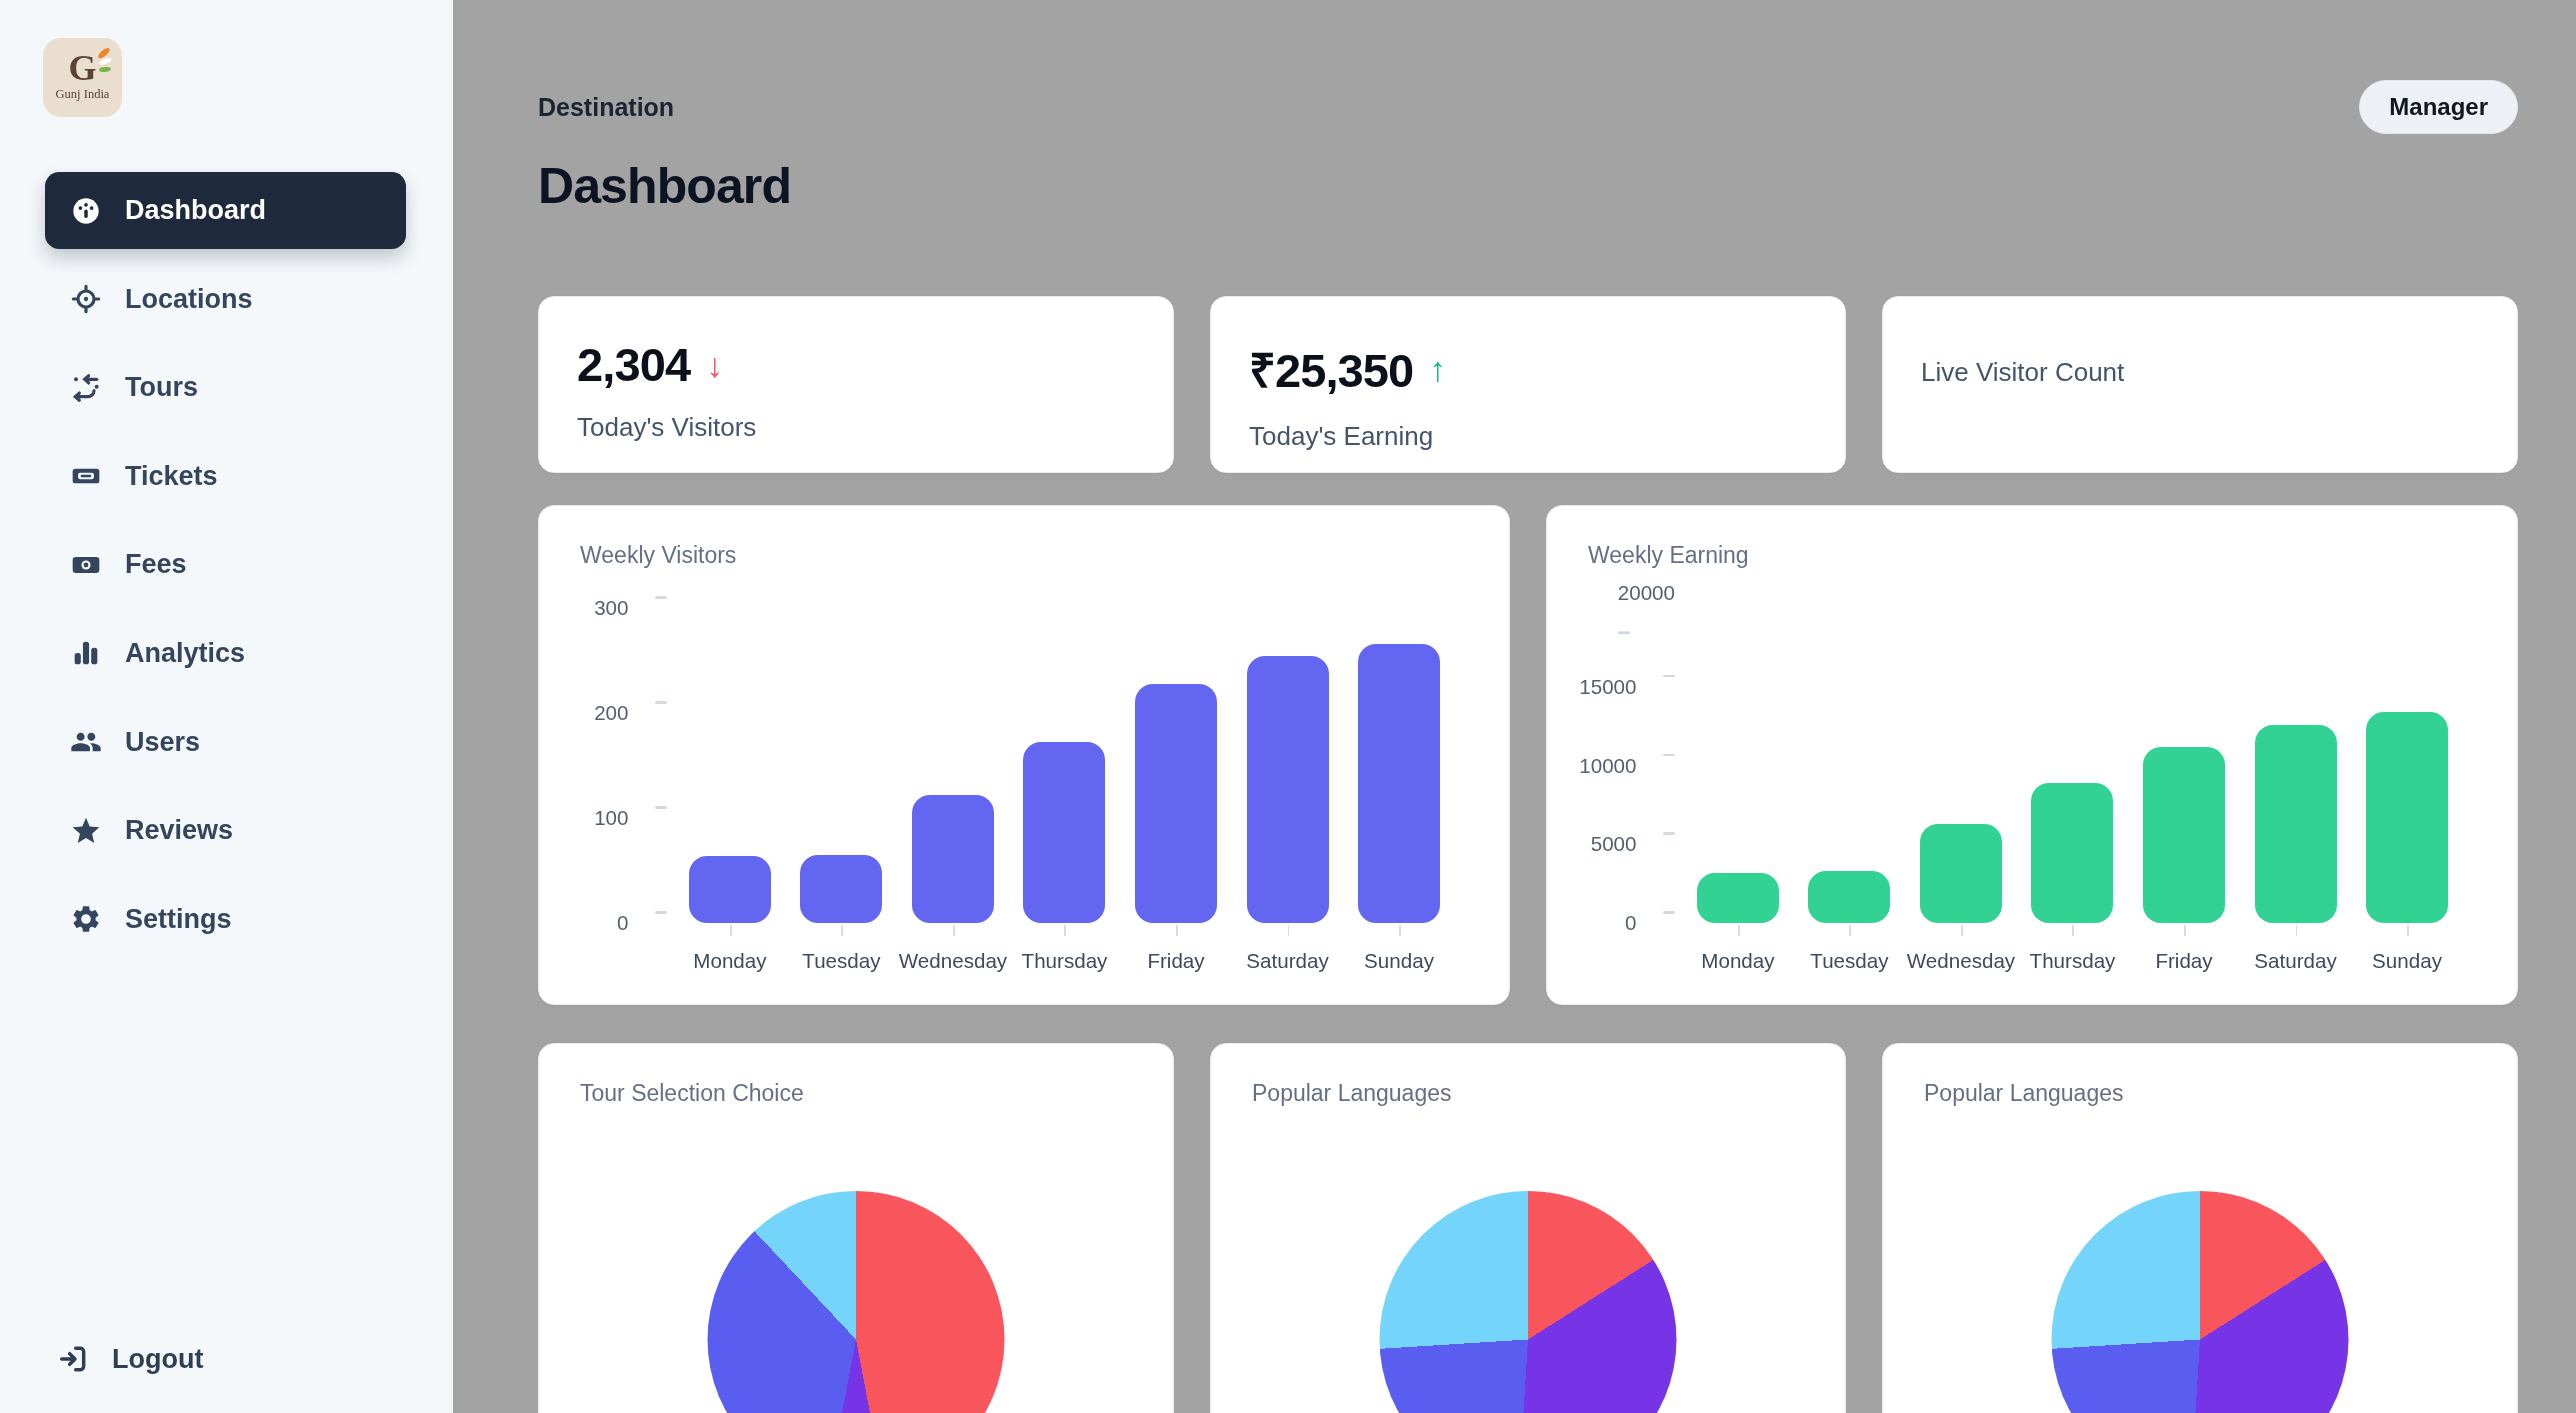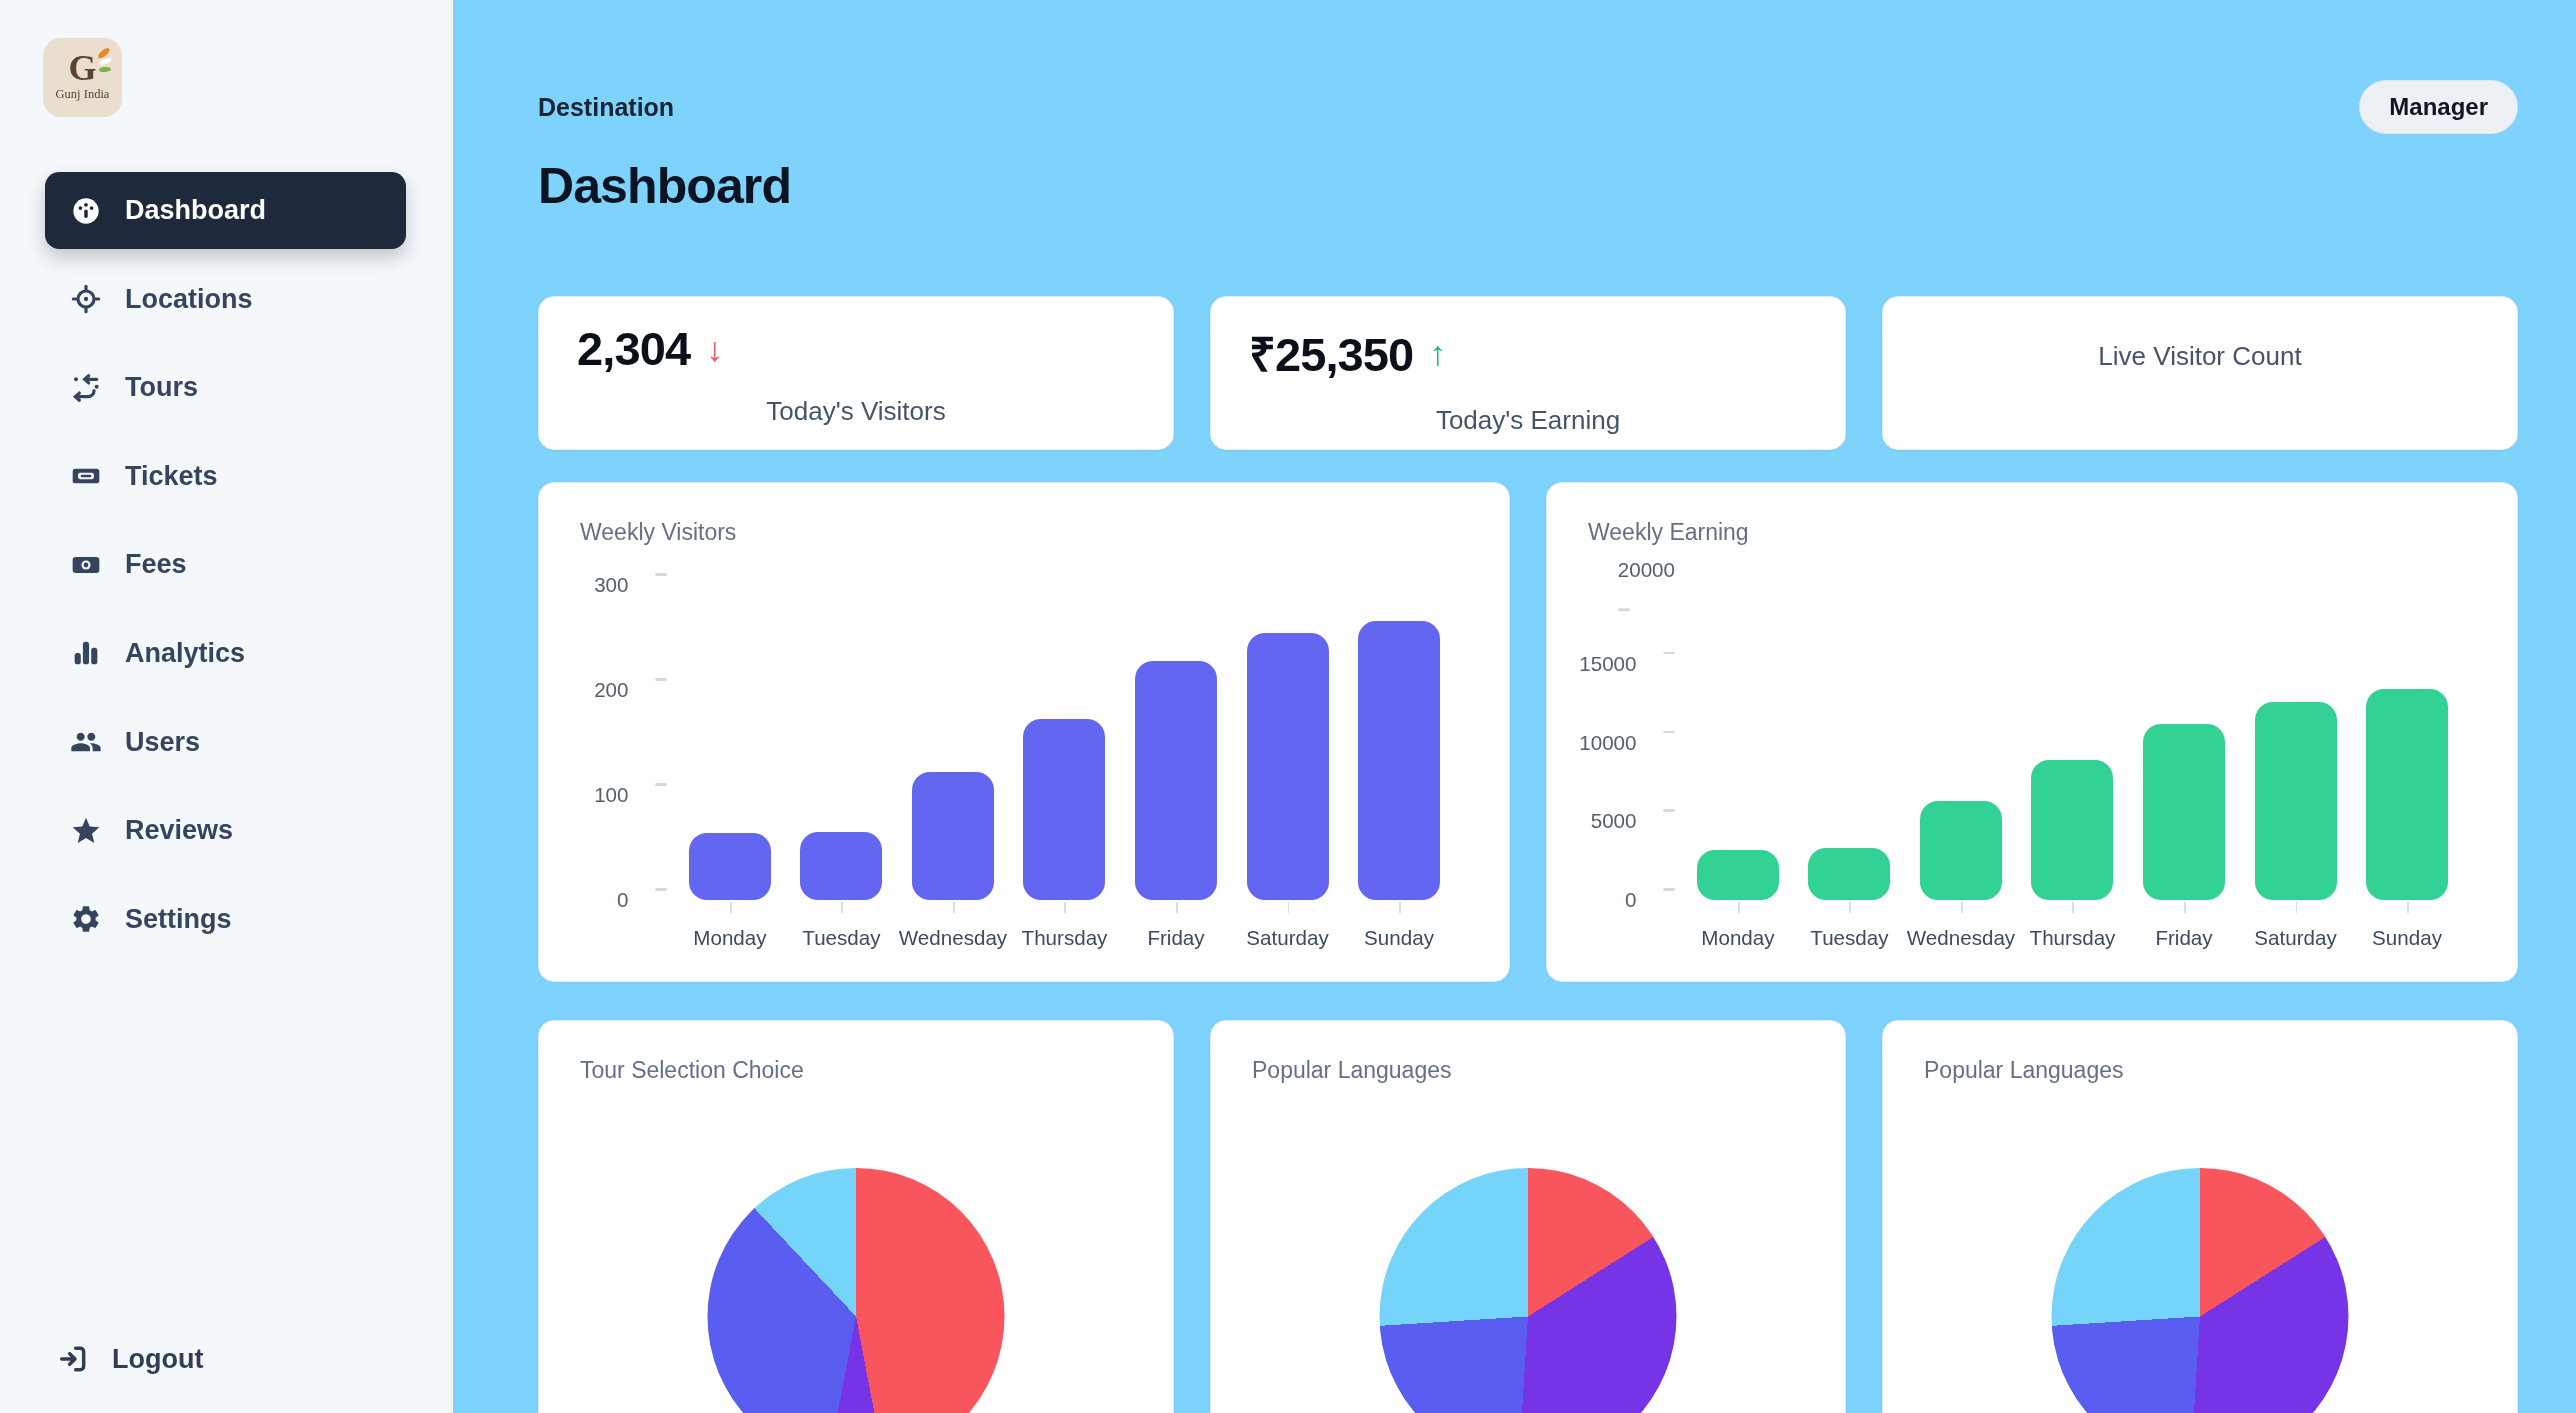--- a/index.html
+++ b/index.html
@@ -25,36 +25,36 @@
   .nav-item { height:77px; border-radius:14.3px; display:flex; align-items:center;
     gap:23px; padding:0 25px; color:#35455e; font-size:27px; font-weight:600; cursor:pointer; }
   .nav-item svg { width:32px; height:32px; flex:none; }
   .nav-item.active { background:#1e293b; color:#ffffff;
     box-shadow:0 9px 18px rgba(15,23,42,.22); }
   .logout { position:absolute; left:57px; bottom:38px; display:flex; align-items:center;
     gap:23px; font-size:27px; font-weight:600; color:#2f3e55; cursor:pointer;text-align:center; }
   .logout svg { width:32px; height:32px; }
 
   
-  .main { position:absolute; left:453px; top:0; right:0; bottom:0; background:#7dd3fc;
+  .main { position:absolute; left:453px; top:0; right:0; bottom:0; background:#a3a3a3;
     padding:0 58px 0 85px; }
   .header-row { display:flex; align-items:center; justify-content:space-between;
     margin-top:82px; height:50px; }
   .breadcrumb { font-size:25px; font-weight:600; color:#1b2432; }
   .role-badge { background:#edf1f6; border:0.9px solid #e3e8ee; border-radius:894px;
     height:54px; padding:0 29px; display:flex; align-items:center;
     font-size:24px; font-weight:bold; color:#12171f; }
   .page-title { margin-top:25px; font-size:50px; font-weight:700; color:#0c1322;
     letter-spacing:-0.9px; }
 
   
   .stats { display:flex; gap:36px; margin-top:81px; }
   .card { background:#fff; border:1.8px solid #e7ecf2; border-radius:16px;
     box-shadow:0 0.9px 2.7px rgba(16,24,40,.04); }
-  .stat-card { flex:1; height:154px; padding:24px 38px;text-align:center; }
+  .stat-card { flex:1; height:177px; padding:40px 38px; }
   .stat-value-row { display:flex; align-items:center; gap:16px; }
   .stat-value { font-size:47px; font-weight:800; color:#0b101b; letter-spacing:-0.9px; }
   .indicator { font-size:34px; font-weight:bold; line-height:1; }
   .indicator.down { color:#f1565a; }
   .indicator.up { color:#10b981; }
   .live-dot { width:21.5px; height:21.5px; border-radius:50%; background:#f6c78a; margin-left:3.6px; }
   .stat-label { margin-top:19.7px; font-size:26px; color:#44546a; }
 
   
   .charts { display:flex; gap:36px; margin-top:32px; }

